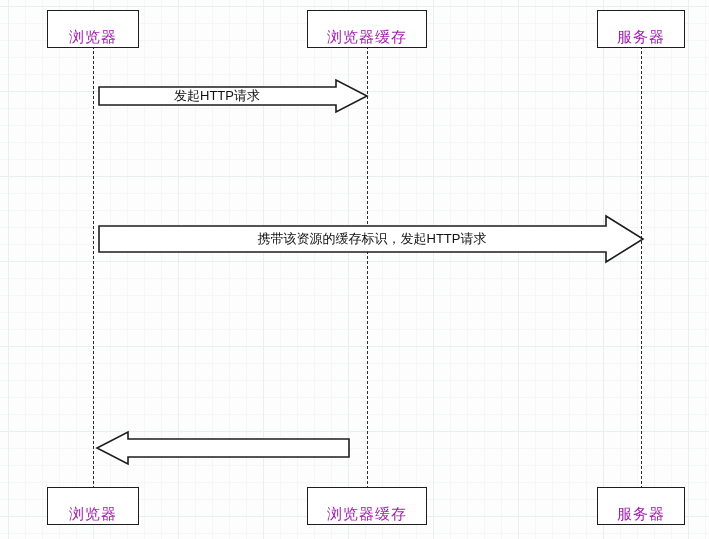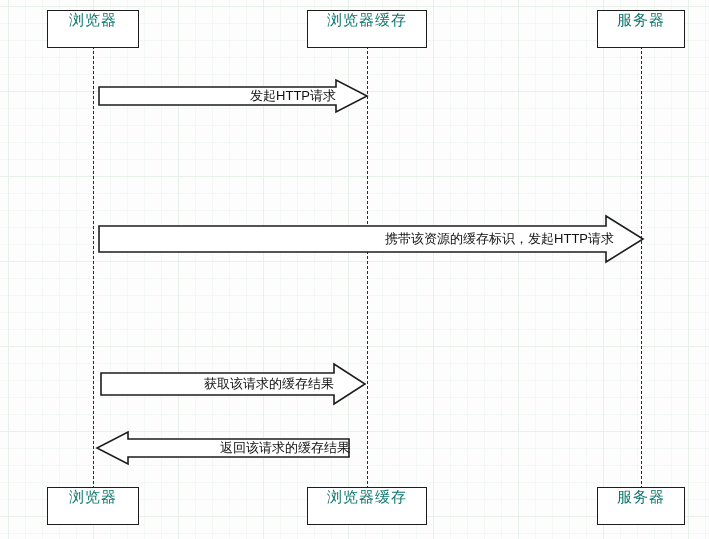--- a/index.html
+++ b/index.html
@@ -24,24 +24,24 @@
     background-position: 8px 6px, 8px 6px, 8px 6px, 8px 6px;
     overflow: hidden;
   }
 
   
   .actor-box {
     position: absolute;
     border: 1.5px solid #1d1d1d;
     background: #ffffff;
     display: flex;
-    align-items: flex-start;
+    align-items: flex-end;
     justify-content: center;
     font-size: 15px;
-    color: #0f766e;
+    color: #a21caf;
     box-sizing: border-box;
     letter-spacing: 1px;
     font-family: Liberation Mono, monospace;
   }
 
   
   .lifeline {
     position: absolute;
     width: 0;
     border-left: 1.6px dashed #2a2a2a;
@@ -57,21 +57,21 @@
     overflow: visible;
   }
   .arrow-label {
     position: absolute;
     top: 0;
     height: 34px;
     line-height: 34px;
     font-size: 13px;
     color: #111111;
     white-space: nowrap;
-    text-align: right;
+    text-align: center;
   }
 </style>
 </head>
 <body>
 
 <div id="canvas">
 
   <div class="lifeline" style="left:93px; top:46px; height:443px;"></div>
   <div class="lifeline" style="left:367px; top:46px; height:443px;"></div>
   <div class="lifeline" style="left:641px; top:46px; height:443px;"></div>
@@ -101,31 +101,24 @@
       <path d="M1,8 L238,8 L238,1 L269,17 L238,33 L238,26 L1,26 Z" fill="#ffffff" stroke="#1d1d1d" stroke-width="1.6" stroke-linejoin="miter"></path>
     </svg>
     <div class="arrow-label" style="left:0; width:238px;">发起HTTP请求</div>
   </div>
 
 
   <div class="arrow" style="left:98px; top:215px; width:546px;">
     <svg width="546" height="48" viewBox="0 0 546 48" preserveAspectRatio="none">
       <path d="M1,11 L508,11 L508,1 L545,24 L508,47 L508,37 L1,37 Z" fill="#ffffff" stroke="#1d1d1d" stroke-width="1.6" stroke-linejoin="miter"></path>
     </svg>
-    <div class="arrow-label" style="left:8px; width:508px; height:48px; line-height:48px;">携带该资源的缓存标识，发起HTTP请求</div>
+    <div class="arrow-label" style="left:0; width:508px; height:48px; line-height:48px;padding-left:20px;">携带该资源的缓存标识，发起HTTP请求</div>
   </div>
 
 
-  <div class="arrow" style="left:100px; top:363px; width:266px;">
-    <svg width="266" height="42" viewBox="0 0 266 42" preserveAspectRatio="none">
-      <path d="M1,10 L234,10 L234,1 L265,21 L234,41 L234,32 L1,32 Z" fill="#ffffff" stroke="#1d1d1d" stroke-width="1.6" stroke-linejoin="miter"></path>
-    </svg>
-    <div class="arrow-label" style="left:0; width:234px; height:42px; line-height:42px;">获取该请求的缓存结果</div>
-  </div>
 
   <div class="arrow" style="left:96px; top:431px; width:254px;">
     <svg width="254" height="34" viewBox="0 0 254 34" preserveAspectRatio="none">
       <path d="M253,8 L32,8 L32,1 L1,17 L32,33 L32,26 L253,26 Z" fill="#ffffff" stroke="#1d1d1d" stroke-width="1.6" stroke-linejoin="miter"></path>
     </svg>
-    <div class="arrow-label" style="left:32px; width:222px;">返回该请求的缓存结果</div>
   </div>
 
 </div>
 
 </body></html>

